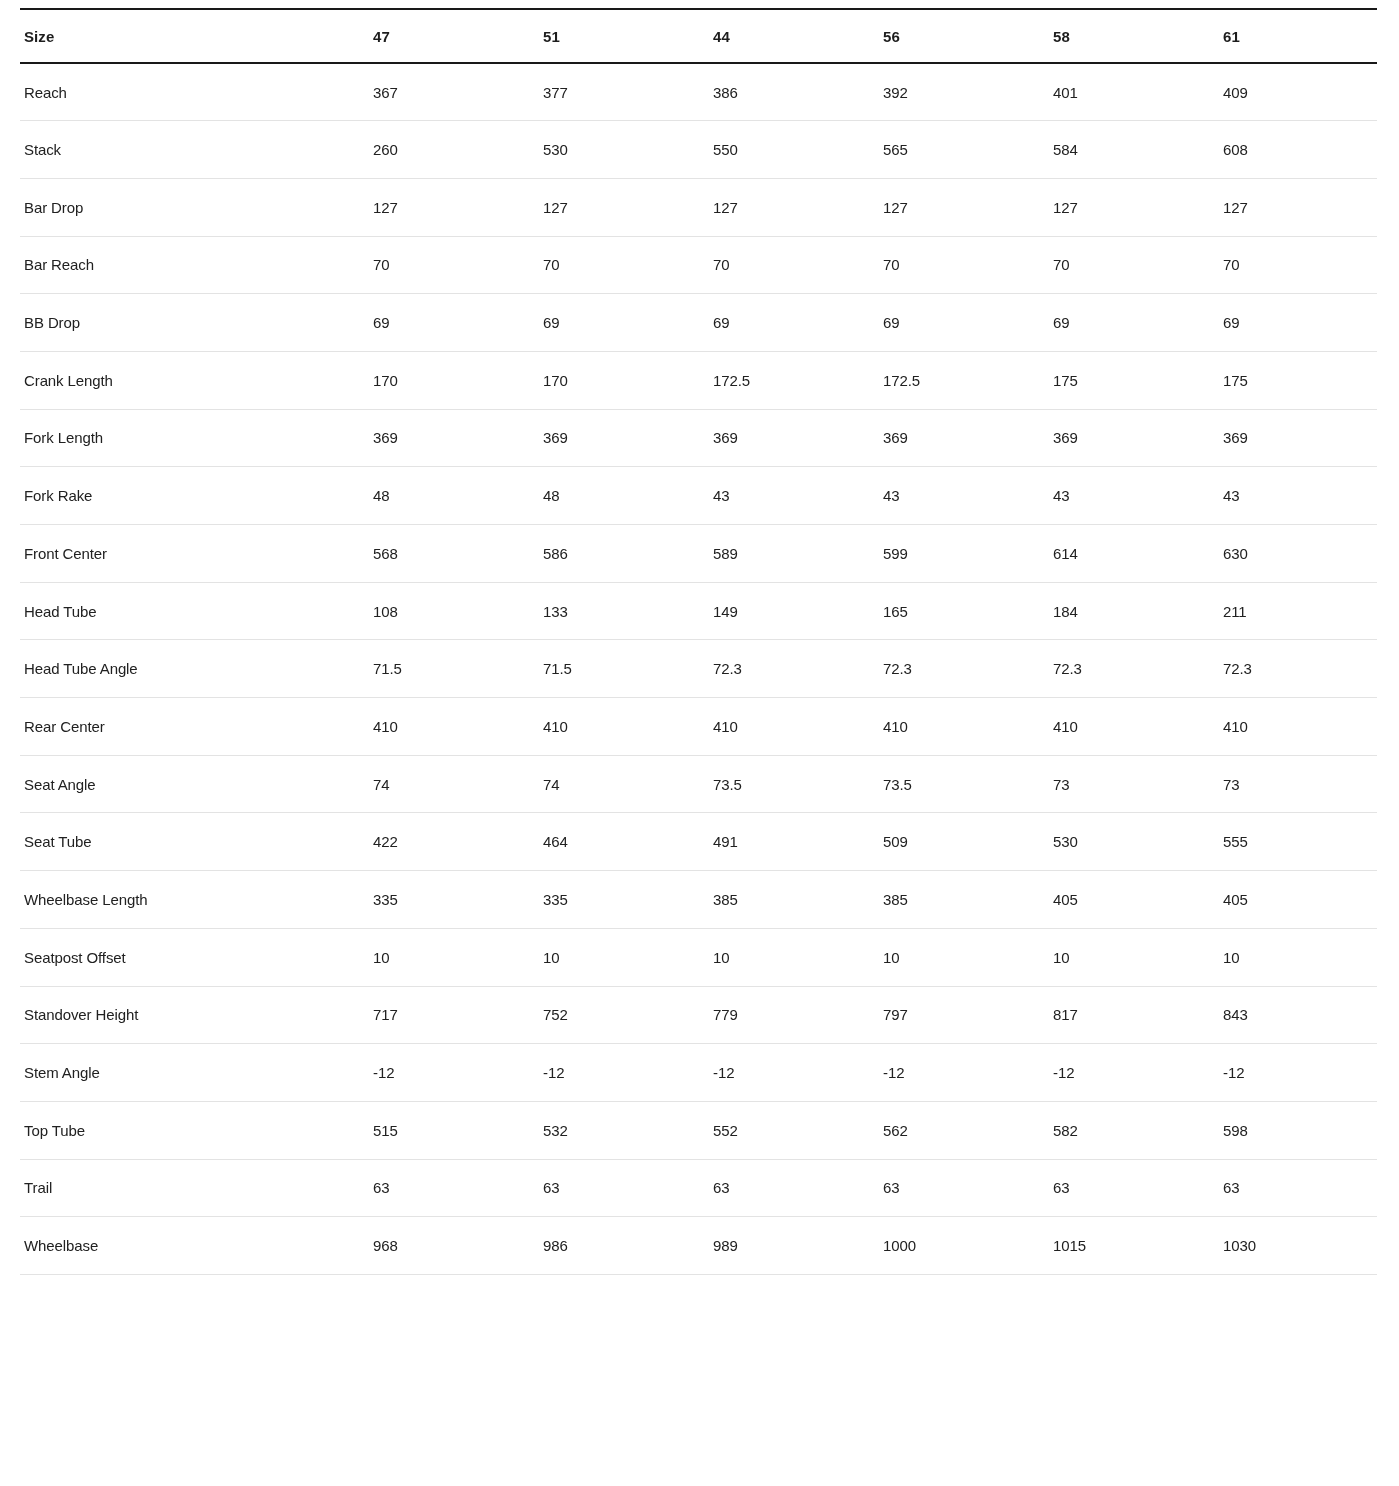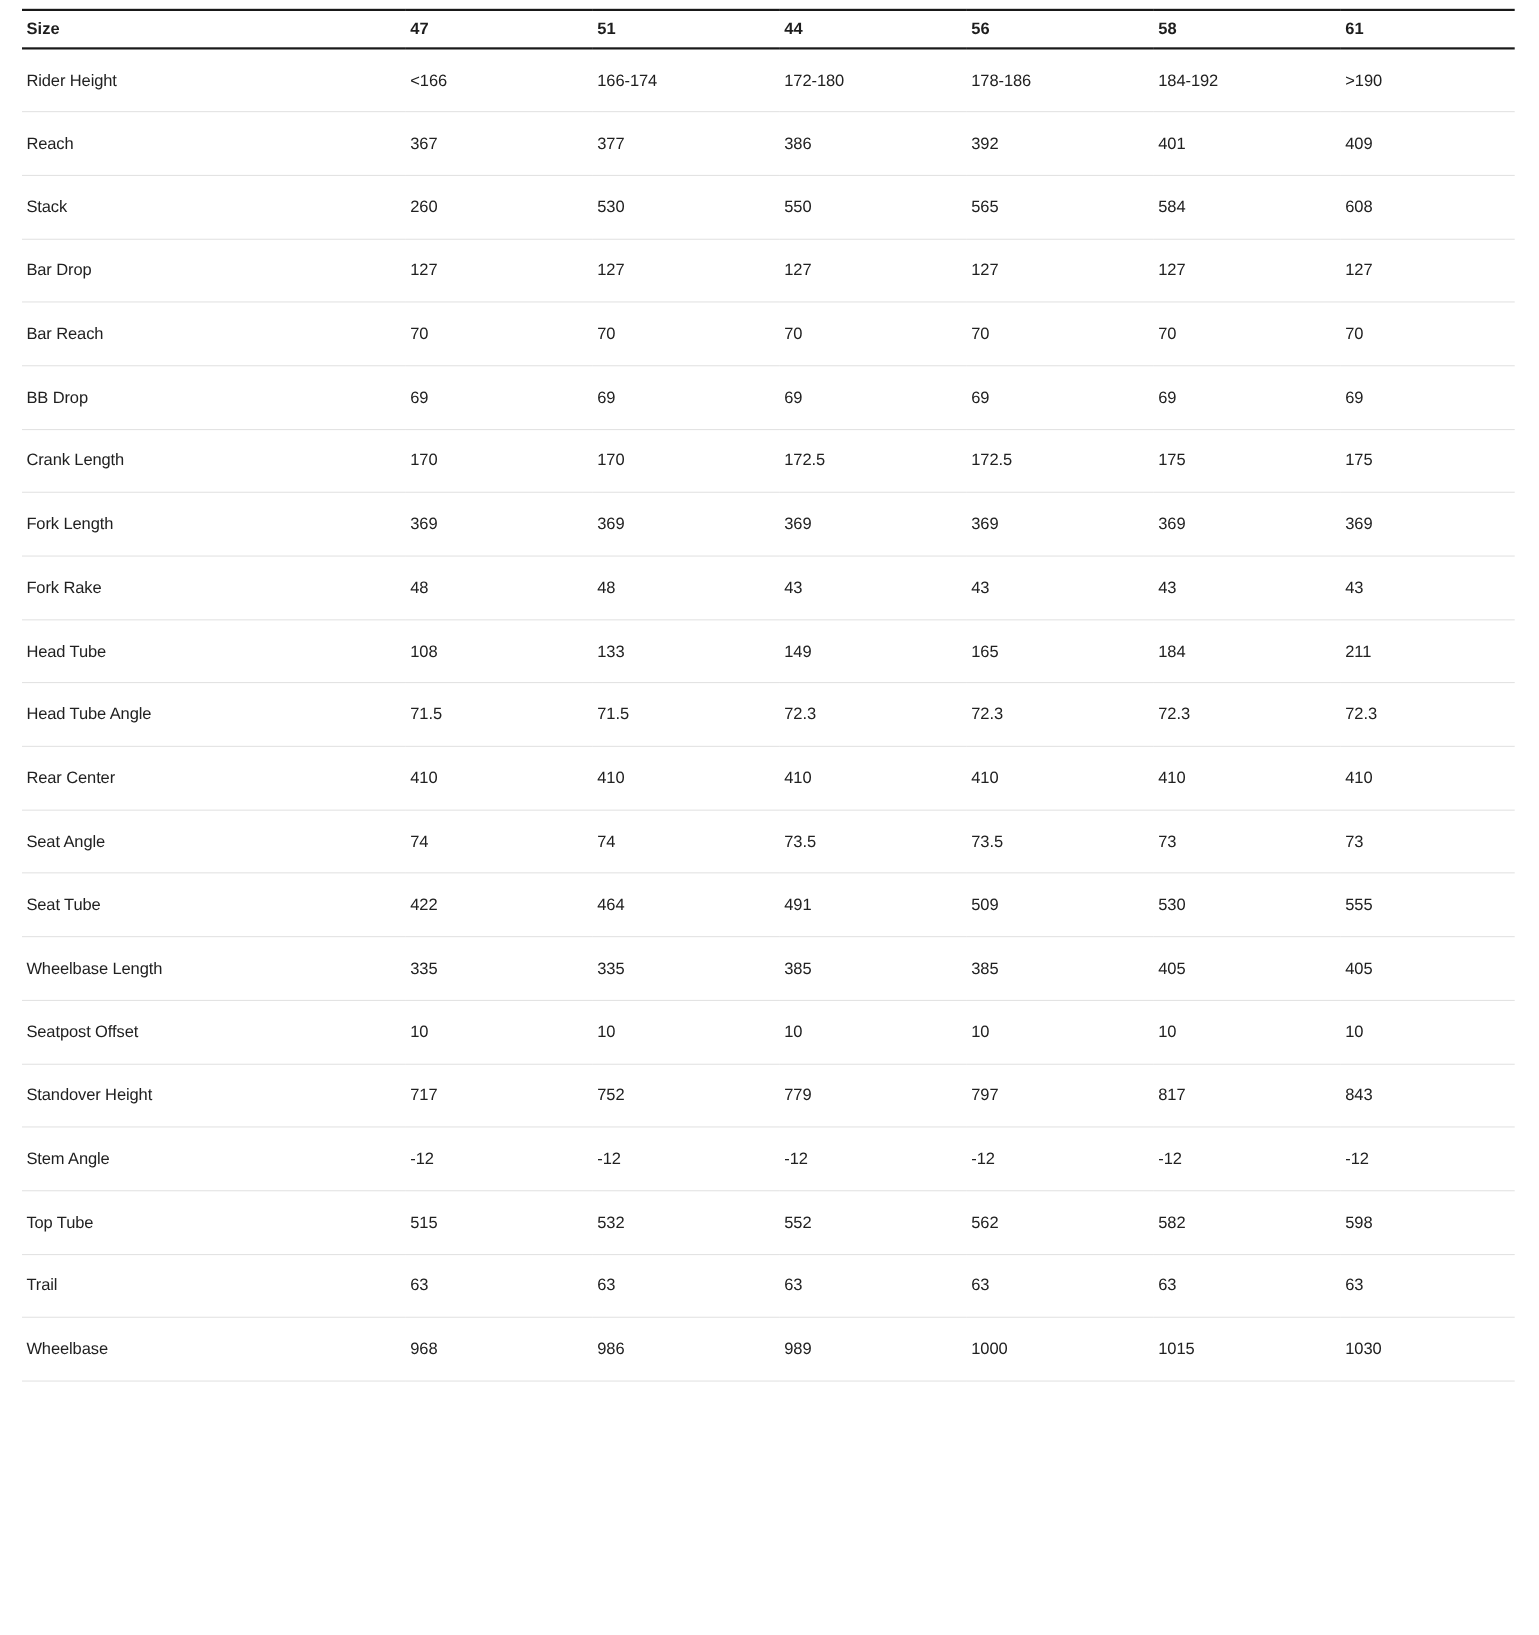--- a/index.html
+++ b/index.html
@@ -25,21 +25,21 @@
     border-top: 2px solid #191919;
   }
   table.geo-table col.c-label { width: 349px; }
   table.geo-table col.c-val   { width: 170px; }
   table.geo-table col.c-last  { width: 158px; }
   thead th {
     text-align: left;
     vertical-align: middle;
     font-size: 15px;
     font-weight: 700;
-    height: 35px;
+    height: 54px;
     padding: 0 0 0 4px;
     border-bottom: 2px solid #191919;
     color: #1d1d1d;
     letter-spacing: 0.1px;
   }
   tbody td {
     text-align: left;
     vertical-align: middle;
     font-size: 15px;
     font-weight: 400;
@@ -73,29 +73,20 @@
         <th>47</th>
             <th>51</th>
             <th>44</th>
             <th>56</th>
             <th>58</th>
             <th>61</th>
           </tr>
       </thead>
       <tbody>
 
-      <tr>
-            <td>Rider Height</td>
-            <td>&lt;166</td>
-            <td>166-174</td>
-            <td>172-180</td>
-            <td>178-186</td>
-            <td>184-192</td>
-            <td>&gt;190</td>
-          </tr>
           <tr>
             <td>Reach</td>
             <td>367</td>
             <td>377</td>
             <td>386</td>
             <td>392</td>
             <td>401</td>
             <td>409</td>
           </tr>
           <tr>
@@ -155,20 +146,29 @@
           <tr>
             <td>Fork Rake</td>
             <td>48</td>
             <td>48</td>
             <td>43</td>
             <td>43</td>
             <td>43</td>
             <td>43</td>
           </tr>
           <tr>
+            <td>Front Center</td>
+            <td>568</td>
+            <td>586</td>
+            <td>589</td>
+            <td>599</td>
+            <td>614</td>
+            <td>630</td>
+          </tr>
+          <tr>
             <td>Head Tube</td>
             <td>108</td>
             <td>133</td>
             <td>149</td>
             <td>165</td>
             <td>184</td>
             <td>211</td>
           </tr>
           <tr>
             <td>Head Tube Angle</td>

